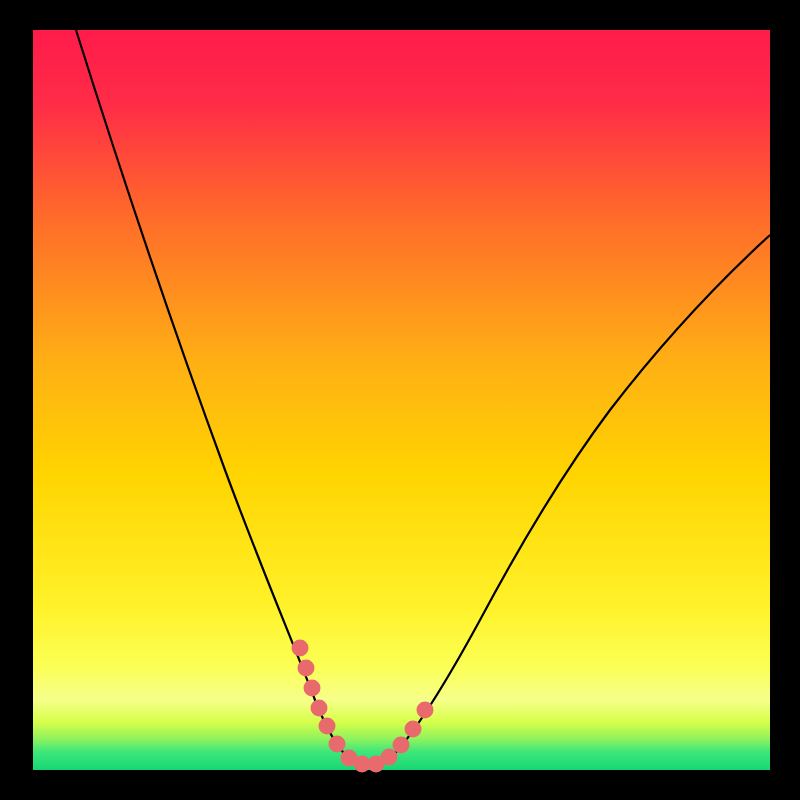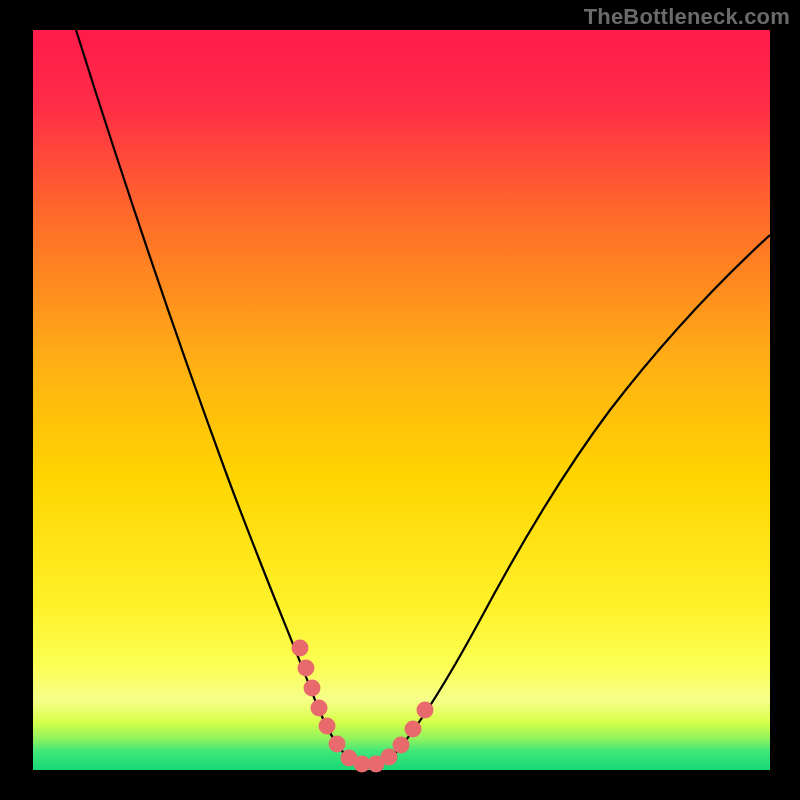--- a/index.html
+++ b/index.html
@@ -32,21 +32,20 @@
     position: absolute;
     left: 0;
     top: 0;
   }
 </style>
 </head>
 <body>
 
 <div class="stage">
 
-  <div class="watermark">TheBottleneck.com</div>
 
   <svg class="plot" width="800" height="800" viewBox="0 0 800 800">
 
     <defs>
       <linearGradient id="bg-grad" x1="0" y1="0" x2="0" y2="1">
         <stop offset="0.00" stop-color="#ff1b4a"></stop>
         <stop offset="0.10" stop-color="#ff2c47"></stop>
         <stop offset="0.25" stop-color="#ff6a2a"></stop>
         <stop offset="0.45" stop-color="#ffb014"></stop>
         <stop offset="0.60" stop-color="#ffd400"></stop>

